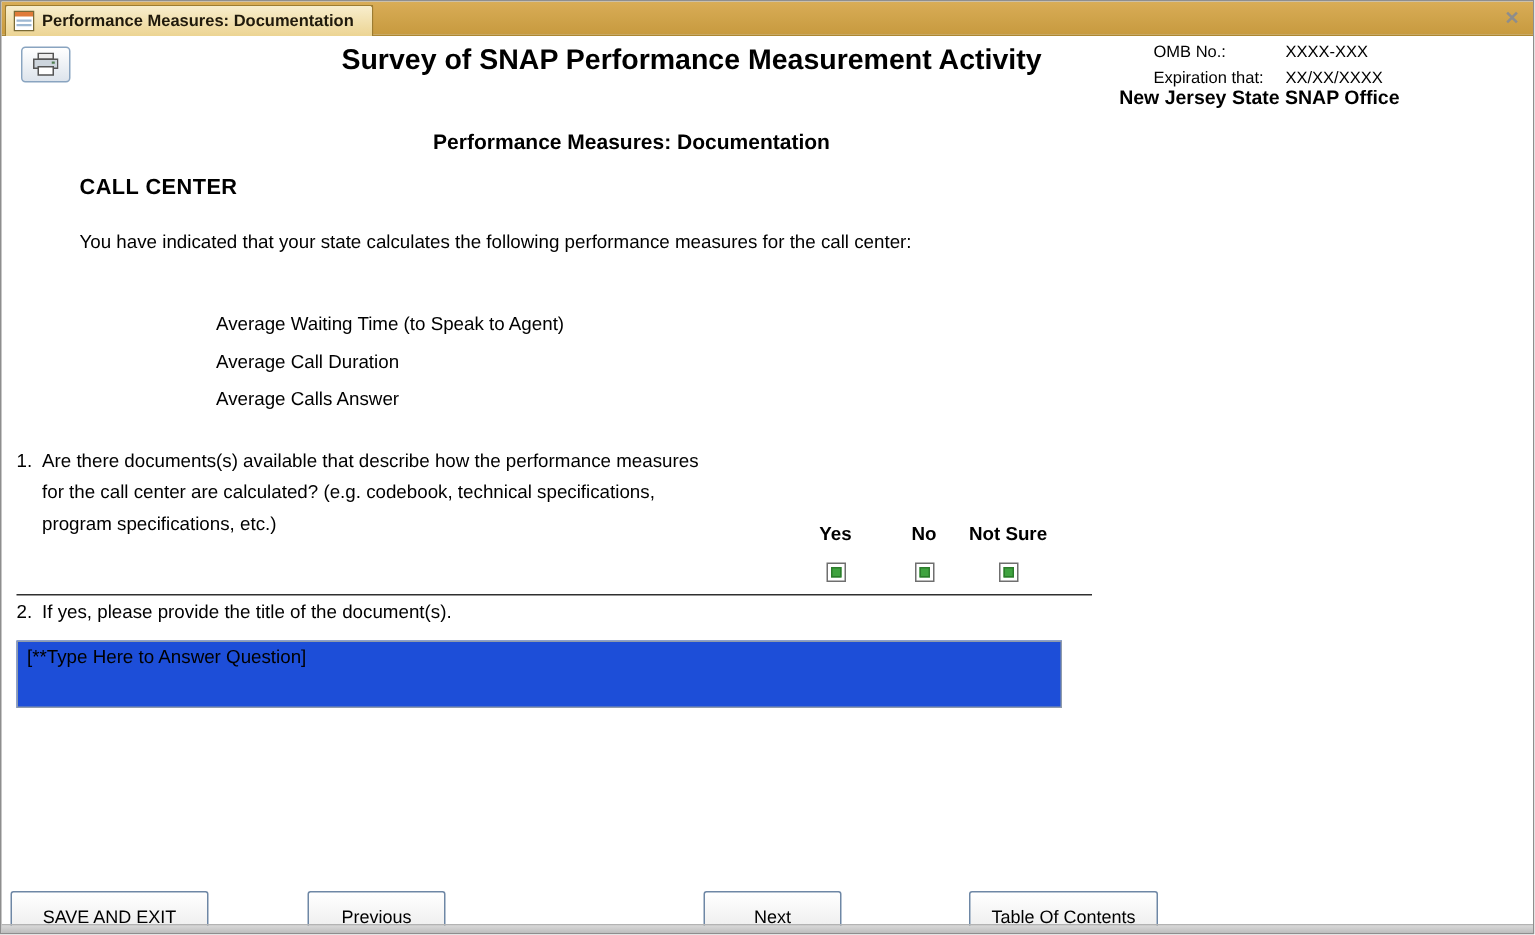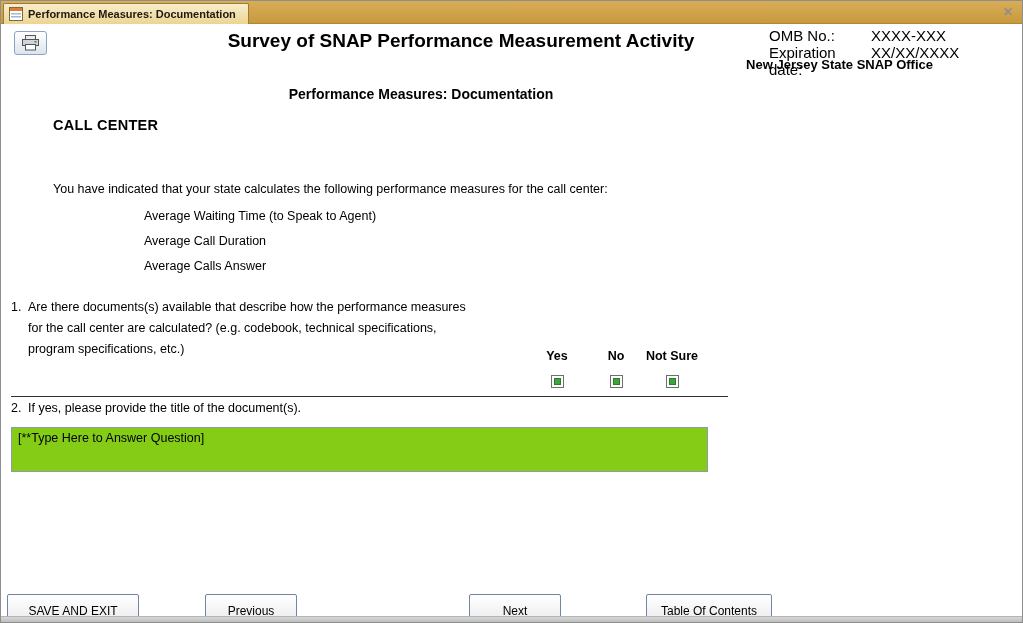--- a/index.html
+++ b/index.html
@@ -33,46 +33,46 @@
     position:absolute; left:13px; top:30px; width:33px; height:24px;
     border:1px solid #89a4c0; border-radius:3px;
     background:linear-gradient(#ffffff,#dde4ec);
     display:flex; align-items:center; justify-content:center; padding:0;
   }
   
   .hdr-title   { position:absolute; top:29px;  left:0; width:920px; text-align:center; font-size:19px;  font-weight:bold; }
   .hdr-sub     { position:absolute; top:56px;  left:12px; width:920px; text-align:right; font-size:13px; font-weight:bold; }
   .hdr-page    { position:absolute; top:85px;  left:0; width:840px; text-align:center; font-size:14px;  font-weight:bold; }
   .omb {
-    position:absolute; left:768px; top:26px; font-size:15px; line-height:17px;
-    display:grid; grid-template-columns:86px auto; column-gap:16px;
+    position:absolute; left:768px; top:26px; font-size:11px; line-height:17px;
+    display:grid; grid-template-columns:86px auto; column-gap:2px;
   }
   
   .cc-heading { position:absolute; left:52px; top:116px; font-size:14.5px; font-weight:bold; letter-spacing:.3px; }
-  .cc-intro   { position:absolute; left:52px; top:153px; font-size:12.5px;margin-top:28px; }
+  .cc-intro   { position:absolute; left:52px; top:153px; font-size:12.5px; }
   .measures   { position:absolute; left:143px; top:203px; font-size:12.5px; line-height:25px; }
   
   .q1 { position:absolute; left:10px; top:296px; width:462px; display:flex; font-size:12.5px; line-height:21px; }
   .q-num { width:17px; flex:0 0 17px; }
   .opt-col { position:absolute; text-align:center; }
   .opt-label { font-size:12.5px; font-weight:bold; }
   .checkbox {
     display:inline-block; width:13px; height:13px; margin-top:12px;
     background:#ffffff; border:1px solid #6f6f6f; position:relative;
   }
   .checkbox .fill {
     position:absolute; left:2px; top:2px; width:7px; height:7px;
     background:#3fa33f; border:1px solid #2c7c2c;
   }
   .sep-line { position:absolute; left:10px; top:395px; width:717px; height:1px; background:#2f2f2f; }
   
   .q2 { position:absolute; left:10px; top:400px; width:600px; display:flex; font-size:12.5px; }
   .answer-box {
     position:absolute; left:10px; top:426px; width:697px; height:45px;
-    border:1px solid #8f9bab; background:#84cc16; font-size:12.5px;
+    border:1px solid #8f9bab; background:#1d4ed8; font-size:12.5px;
     padding:3px 6px; overflow:hidden; white-space:pre-wrap;
   }
   
   .nav-btn {
     position:absolute; top:593px; height:33px;
     border:1px solid #6e87a5; border-radius:2px;
     background:linear-gradient(#ffffff,#e9e9e9);
     font-family:"Liberation Sans", sans-serif; font-size:12px; color:#000;
     display:flex; align-items:center; justify-content:center; padding:0;
   }
@@ -116,21 +116,21 @@
     </span>
   </button>
 
   <div class="hdr-title">Survey of SNAP Performance Measurement Activity</div>
   <div class="hdr-sub">New Jersey State SNAP Office</div>
   <div class="hdr-page">Performance Measures: Documentation</div>
 
   <div class="omb">
     <span>OMB No.:</span>
     <span>XXXX-XXX</span>
-    <span>Expiration date:</span>
+    <span>Expiration that:</span>
     <span>XX/XX/XXXX</span>
   </div>
 
   <div class="cc-heading">CALL CENTER</div>
   <div class="cc-intro">You have indicated that your state calculates the following performance measures for the call center:</div>
 
   <div class="measures">
     <div>Average Waiting Time (to Speak to Agent)</div>
     <div>Average Call Duration</div>
     <div>Average Calls Answer</div>

